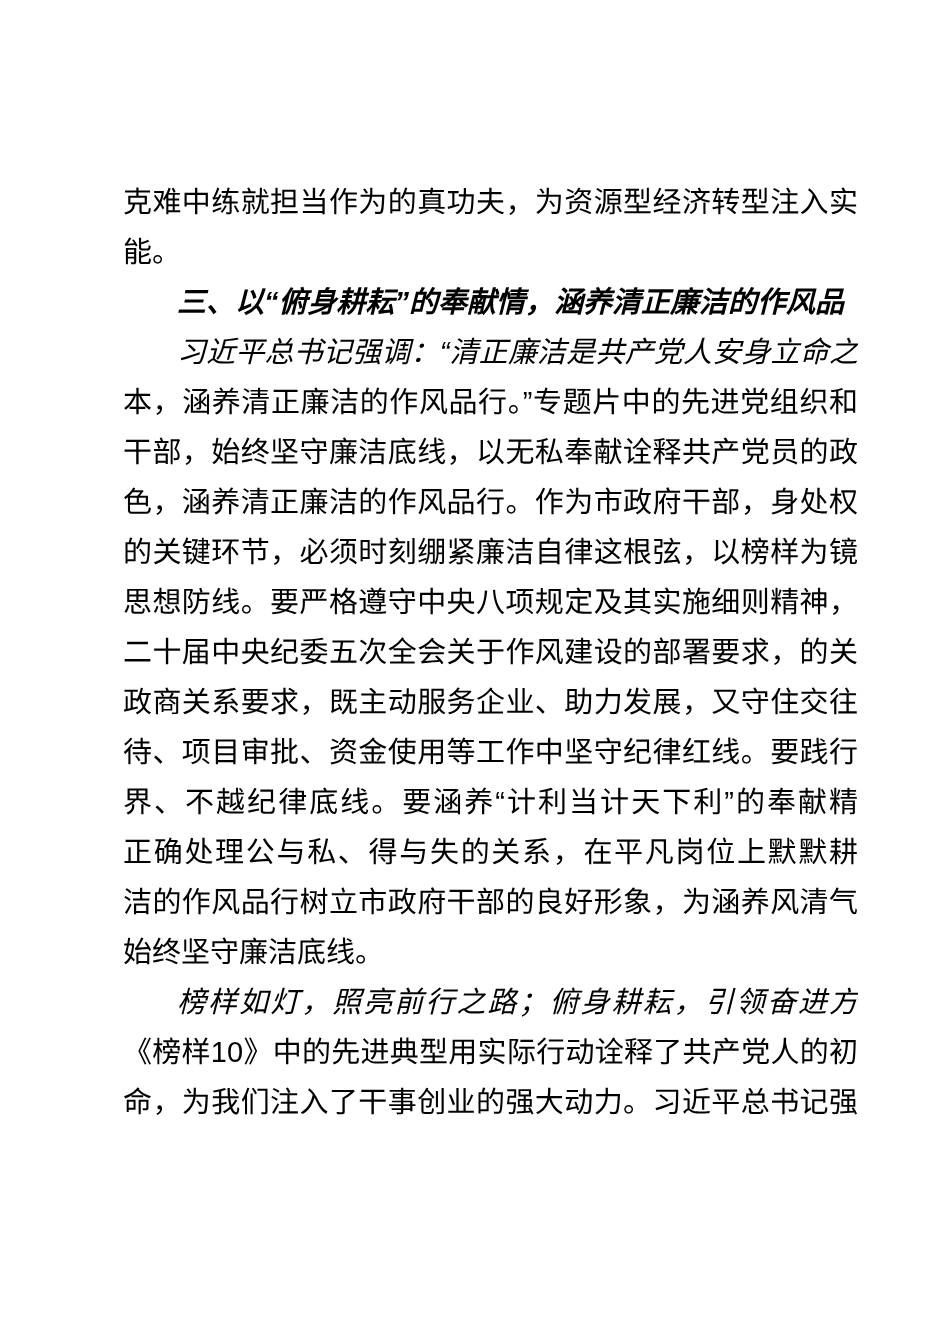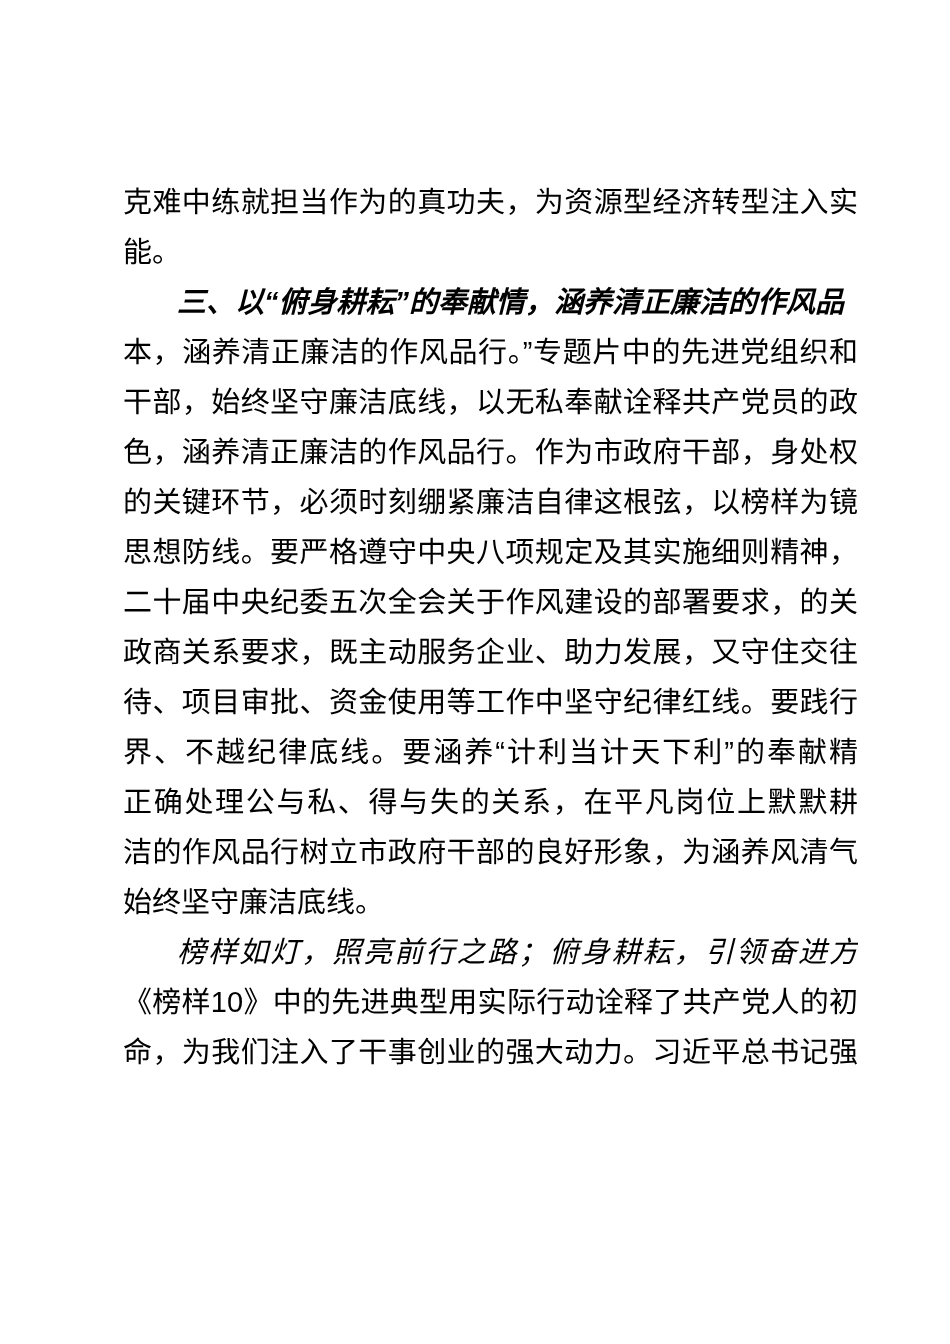--- a/index.html
+++ b/index.html
@@ -47,20 +47,21 @@
 
 <div class="page" style="background: rgb(255, 255, 255); color: rgb(0, 0, 0);">
     <div class="para">
       <div class="line">克难中练就担当作为的真功夫，为资源型经济转型注入实干动</div>
       <div class="line no-j">能。</div>
     </div>
     <div class="para heading">
       <div class="line indent no-j">三、以“俯身耕耘”的奉献情，涵养清正廉洁的作风品行</div>
     </div>
     <div class="para">
+      <div class="line indent">习近平总书记强调：“清正廉洁是共产党人安身立命之</div>
       <div class="line">本，涵养清正廉洁的作风品行。”专题片中的先进党组织和党员</div>
       <div class="line">干部，始终坚守廉洁底线，以无私奉献诠释共产党员的政治本</div>
       <div class="line">色，涵养清正廉洁的作风品行。作为市政府干部，身处权力运行</div>
       <div class="line">的关键环节，必须时刻绷紧廉洁自律这根弦，以榜样为镜筑牢</div>
       <div class="line">思想防线。要严格遵守中央八项规定及其实施细则精神，落实</div>
       <div class="line">二十届中央纪委五次全会关于作风建设的部署要求，的关键环节</div>
       <div class="line">政商关系要求，既主动服务企业、助力发展，又守住交往边</div>
       <div class="line">待、项目审批、资金使用等工作中坚守纪律红线。要践行亲清</div>
       <div class="line">界、不越纪律底线。要涵养“计利当计天下利”的奉献精神，</div>
       <div class="line">正确处理公与私、得与失的关系，在平凡岗位上默默耕耘、无</div>

